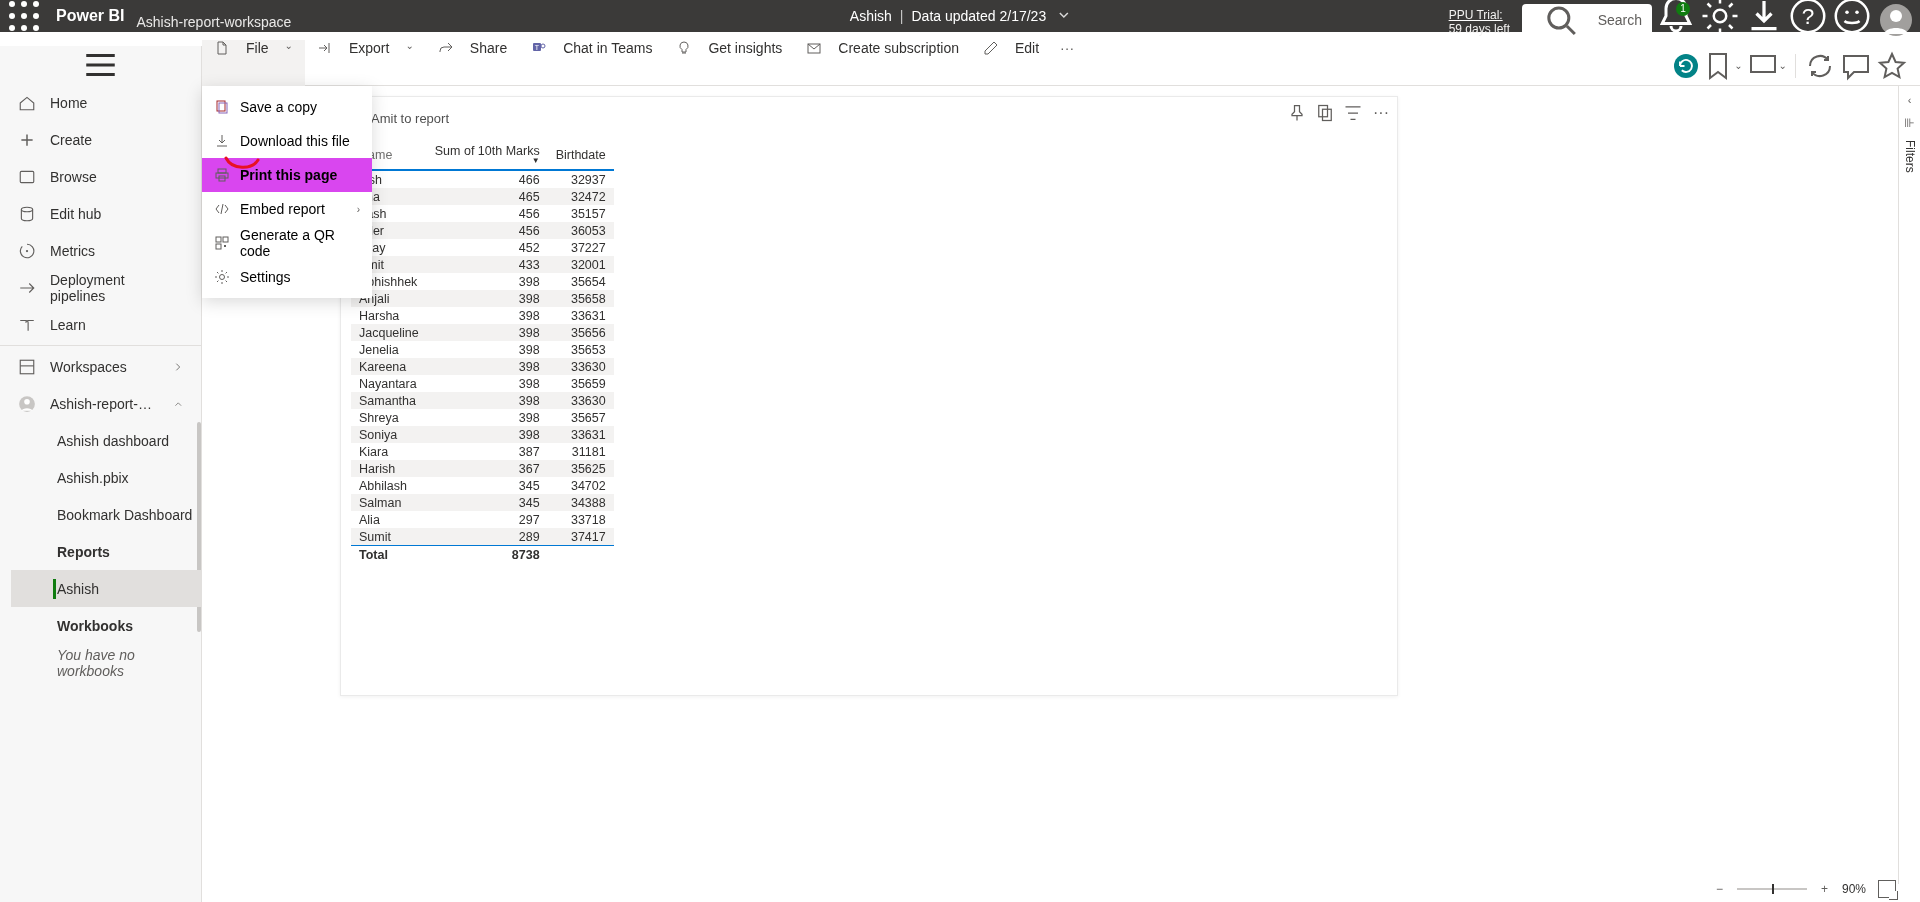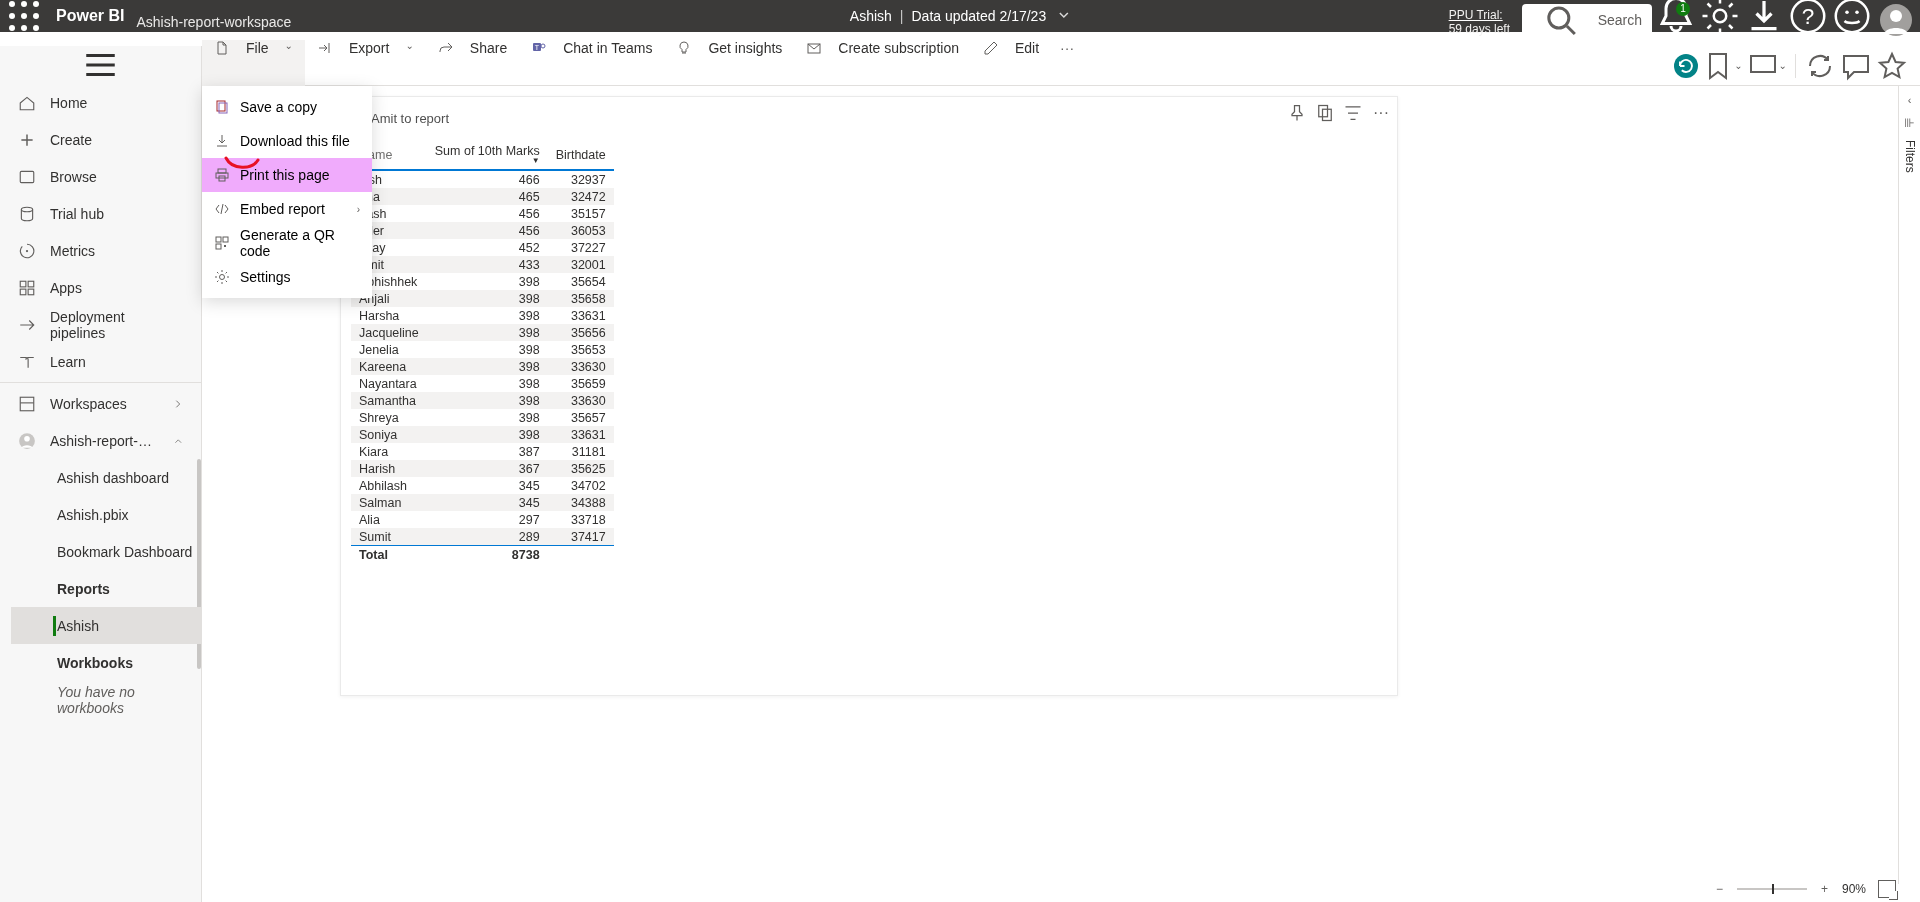--- a/index.html
+++ b/index.html
@@ -300,21 +300,21 @@
     }
     .fm-item {
       height: 34px;
       display: flex;
       align-items: center;
       padding: 0 12px;
       gap: 10px;
       cursor: pointer;
       position: relative;
     }
-    .fm-item.highlighted { background: #f0abfc; }
+    .fm-item.highlighted { background: #d946ef; font-weight: bold; }
     .fm-icon {
       width: 16px;
       height: 16px;
       color: #605e5c;
       display:flex;align-items:center;justify-content:center;
       flex-shrink: 0;
     }
     .fm-sub {
       margin-left: auto;
       color: #605e5c;
@@ -579,41 +579,30 @@
       </span>
     <span>Browse</span>
   </div>
   <div class="nav-item">
     <span class="nav-icon">
         <svg viewBox="0 0 16 16">
           <ellipse cx="8" cy="4" rx="5" ry="2" stroke="#605e5c" fill="none"></ellipse>
           <path d="M3 4v8c0 1.1 2.2 2 5 2s5-.9 5-2V4" stroke="#605e5c" fill="none"></path>
         </svg>
       </span>
-    <span>Trial hub</span>
+    <span>Edit hub</span>
   </div>
   <div class="nav-item">
     <span class="nav-icon">
         <svg viewBox="0 0 16 16">
           <path d="M8 2a6 6 0 1 1-4.2 1.8" stroke="#605e5c" fill="none"></path>
           <circle cx="8" cy="8" r="1" fill="#605e5c"></circle>
         </svg>
       </span>
     <span>Metrics</span>
-  </div>
-  <div class="nav-item">
-    <span class="nav-icon">
-        <svg viewBox="0 0 16 16">
-          <rect x="2" y="2" width="5" height="5" stroke="#605e5c" fill="none"></rect>
-          <rect x="9" y="2" width="5" height="5" stroke="#605e5c" fill="none"></rect>
-          <rect x="2" y="9" width="5" height="5" stroke="#605e5c" fill="none"></rect>
-          <rect x="9" y="9" width="5" height="5" stroke="#605e5c" fill="none"></rect>
-        </svg>
-      </span>
-    <span>Apps</span>
   </div>
   <div class="nav-item">
     <span class="nav-icon">
         <svg viewBox="0 0 16 16">
           <path d="M2 8h12M10 4l4 4-4 4" stroke="#605e5c" fill="none"></path>
         </svg>
       </span>
     <span>Deployment pipelines</span>
   </div>
   <div class="nav-item">

